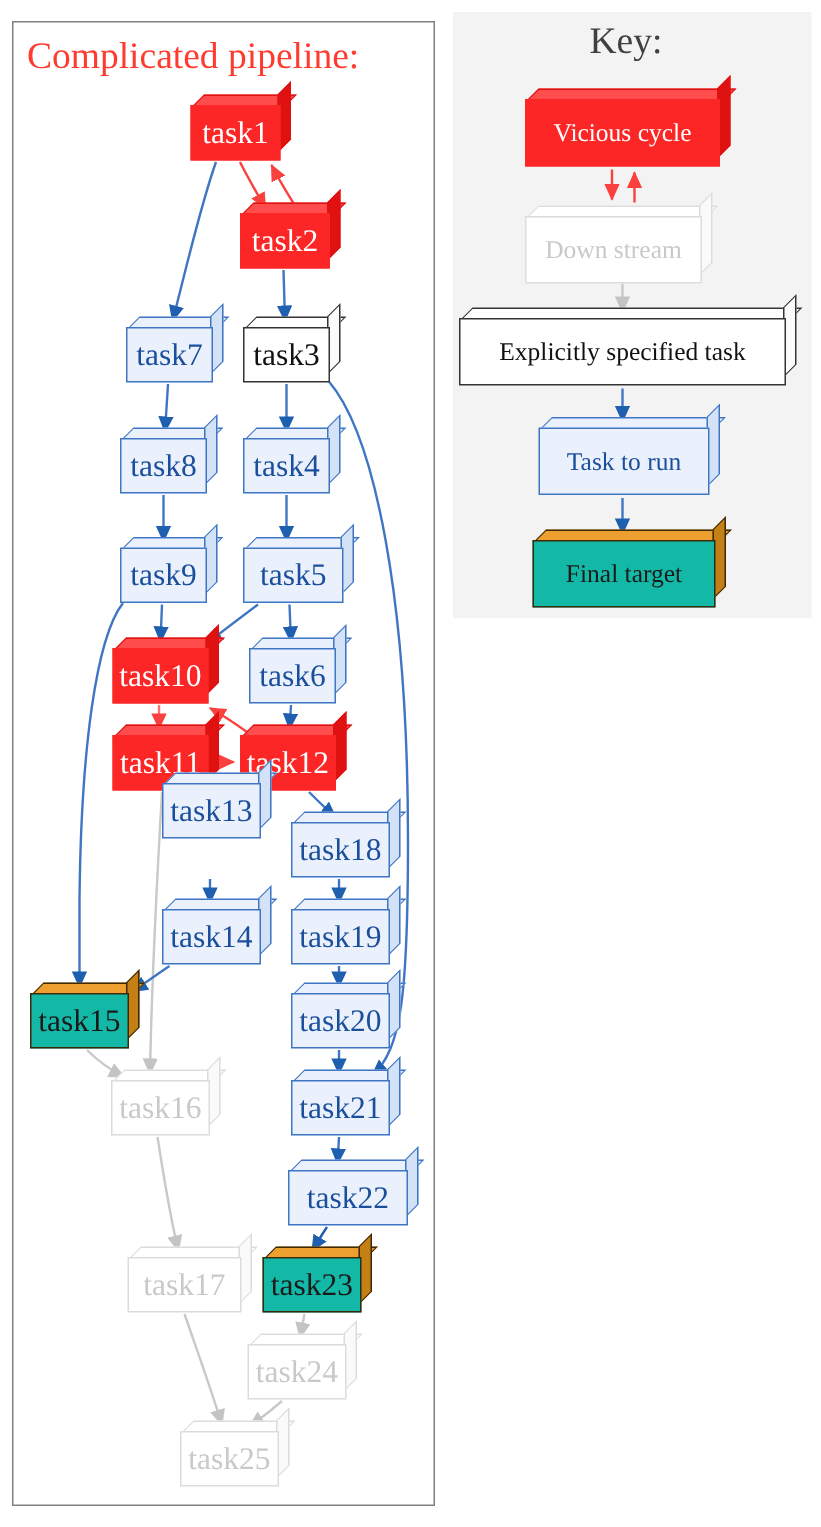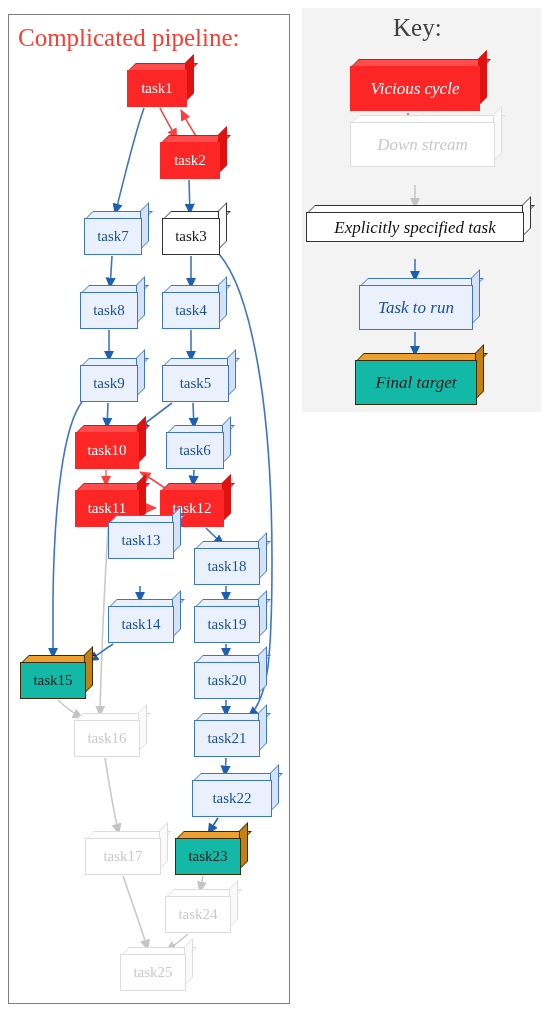--- a/index.html
+++ b/index.html
@@ -15,21 +15,21 @@
   #pipeline-title{position:absolute;left:18px;top:24px;font-size:25px;color:#ff3b30;
      white-space:nowrap;letter-spacing:0px;}
   #key-title{position:absolute;left:393px;top:14px;font-size:25px;color:#404040;
      white-space:nowrap;}
 
   
   #edges{position:absolute;left:0;top:0;width:547px;height:1018px;pointer-events:none;}
 
   
   .node{position:absolute;box-sizing:border-box;display:flex;align-items:center;
-        justify-content:center;font-size:15px;line-height:1;white-space:nowrap;}
+        justify-content:center;font-size:21px;line-height:1;white-space:nowrap;}
   .node .face{position:absolute;left:0;top:0;right:0;bottom:0;
         display:flex;align-items:center;justify-content:center;box-sizing:border-box;}
   .node .side{position:absolute;right:-7px;top:-7px;width:7px;height:100%;
         transform:skewY(-45deg);transform-origin:left top;}
   .node .top{position:absolute;left:0;top:-7px;width:100%;height:7px;
         transform:skewX(-45deg);transform-origin:left bottom;}
 
   
   .n-red .face{background:#fc2626;border:1.2px solid #fc2626;color:#ffffff;}
   .n-red .side{background:#e01111;border:1.2px solid #e01111;}
@@ -48,21 +48,21 @@
   
   .n-black .face{background:#ffffff;border:1.4px solid #333333;color:#111111;}
   .n-black .side{background:#fbfbfb;border:1.4px solid #333333;}
   .n-black .top {background:#ffffff;border:1.4px solid #333333;}
 
   
   .n-grey .face{background:#ffffff;border:1.2px solid #dcdcdc;color:#c9c9c9;}
   .n-grey .side{background:#fafafa;border:1.2px solid #dcdcdc;}
   .n-grey .top {background:#ffffff;border:1.2px solid #dcdcdc;}
 
-  .key-node{font-size:17px;font-style:italic;}
+  .key-node{font-size:17px;}
 </style>
 </head>
 <body>
 
 <div id="pipeline-panel"></div>
 <div id="key-panel"></div>
 
 <div id="pipeline-title">Complicated pipeline:</div>
 <div id="key-title">Key:</div>
 
@@ -276,26 +276,26 @@
     <div class="node n-grey" style="left: 120px; top: 954px; width: 66px; height: 37px;">
       <span class="top"></span>
       <span class="side"></span>
       <span class="face">task25</span>
     </div>
     <div class="node n-red key-node" style="left: 350px; top: 66px; width: 130px; height: 45px;">
       <span class="top"></span>
       <span class="side"></span>
       <span class="face">Vicious cycle</span>
     </div>
-    <div class="node n-grey key-node" style="left: 350px; top: 122px; width: 145px; height: 45px;">
+    <div class="node n-grey key-node" style="left: 350px; top: 144px; width: 118px; height: 45px;">
       <span class="top"></span>
       <span class="side"></span>
       <span class="face">Down stream</span>
     </div>
-    <div class="node n-black key-node" style="left: 306px; top: 212px; width: 218px; height: 30px;">
+    <div class="node n-black key-node" style="left: 306px; top: 212px; width: 218px; height: 45px;">
       <span class="top"></span>
       <span class="side"></span>
       <span class="face">Explicitly specified task</span>
     </div>
     <div class="node n-blue key-node" style="left: 359px; top: 285px; width: 114px; height: 45px;">
       <span class="top"></span>
       <span class="side"></span>
       <span class="face">Task to run</span>
     </div>
     <div class="node n-orange key-node" style="left: 355px; top: 360px; width: 122px; height: 45px;">

